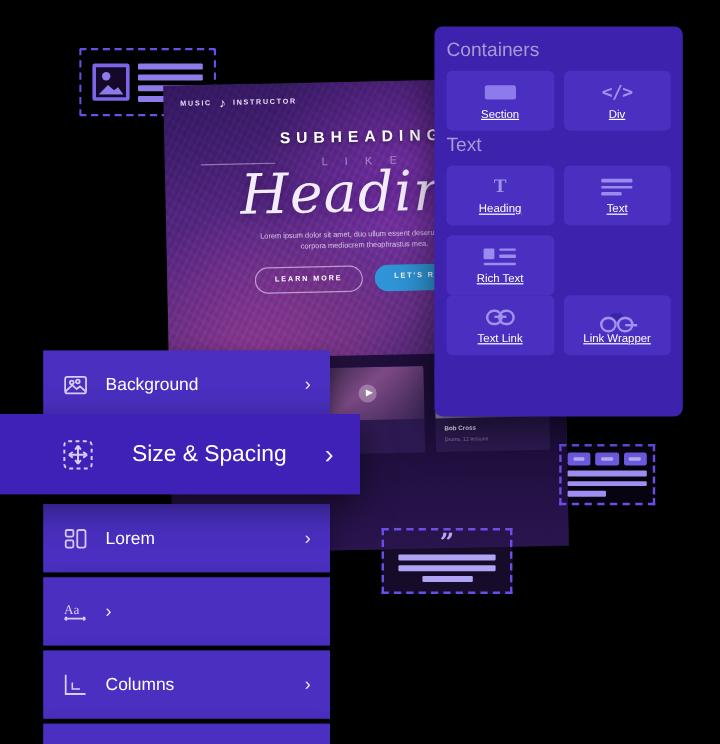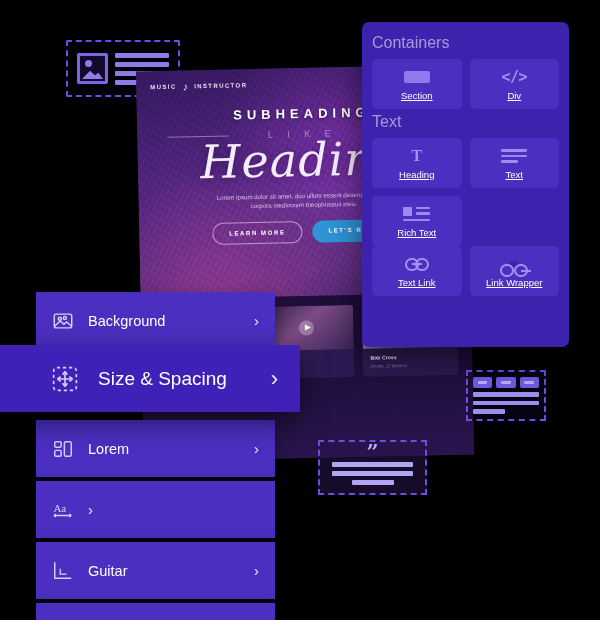--- a/index.html
+++ b/index.html
@@ -211,21 +211,21 @@
   }
   .mrow .mlabel { color: #ffffff; font-size: 14.5px; flex: 1; }
   .mrow .chev { color: #ffffff; font-size: 15px; opacity: .92; }
   .mrow .micon { width: 22px; height: 22px; color: #d8cef5; display: flex; align-items: center; justify-content: center; }
 
   .mrow.active {
     position: absolute; left: -36px; top: 53px; width: 300px; height: 67px;
     background: #3f21b8; padding: 0 22px 0 52px; gap: 20px; margin: 0; z-index: 5;
     box-shadow: 0 10px 28px rgba(0,0,0,0.5);
   }
-  .mrow.active .mlabel { font-size: 19px; }
+  .mrow.active .mlabel { font-size: 19px; margin-left: 12px; }
   .mrow.active .chev { font-size: 22px; }
   .mrow.active .micon { width: 26px; height: 26px; }
 
   .menu .after-active { margin-top: 71px; }
 
   
   .micon svg { width: 100%; height: 100%; }
 </style>
 </head>
 <body>
@@ -442,21 +442,21 @@
       <span class="chev">›</span>
     </div>
 
     <div class="mrow">
       <span class="micon">
         <svg viewBox="0 0 24 24" fill="none" stroke="currentColor" stroke-width="1.6">
           <path d="M3 2.5 V20 H21"></path>
           <path d="M9 9.5 V15.5 H16" stroke-width="1.4"></path>
         </svg>
       </span>
-      <span class="mlabel">Guitar</span>
+      <span class="mlabel">Columns</span>
       <span class="chev">›</span>
     </div>
 
     <div class="mrow">
       
       
       
     </div>
   </div>
 

